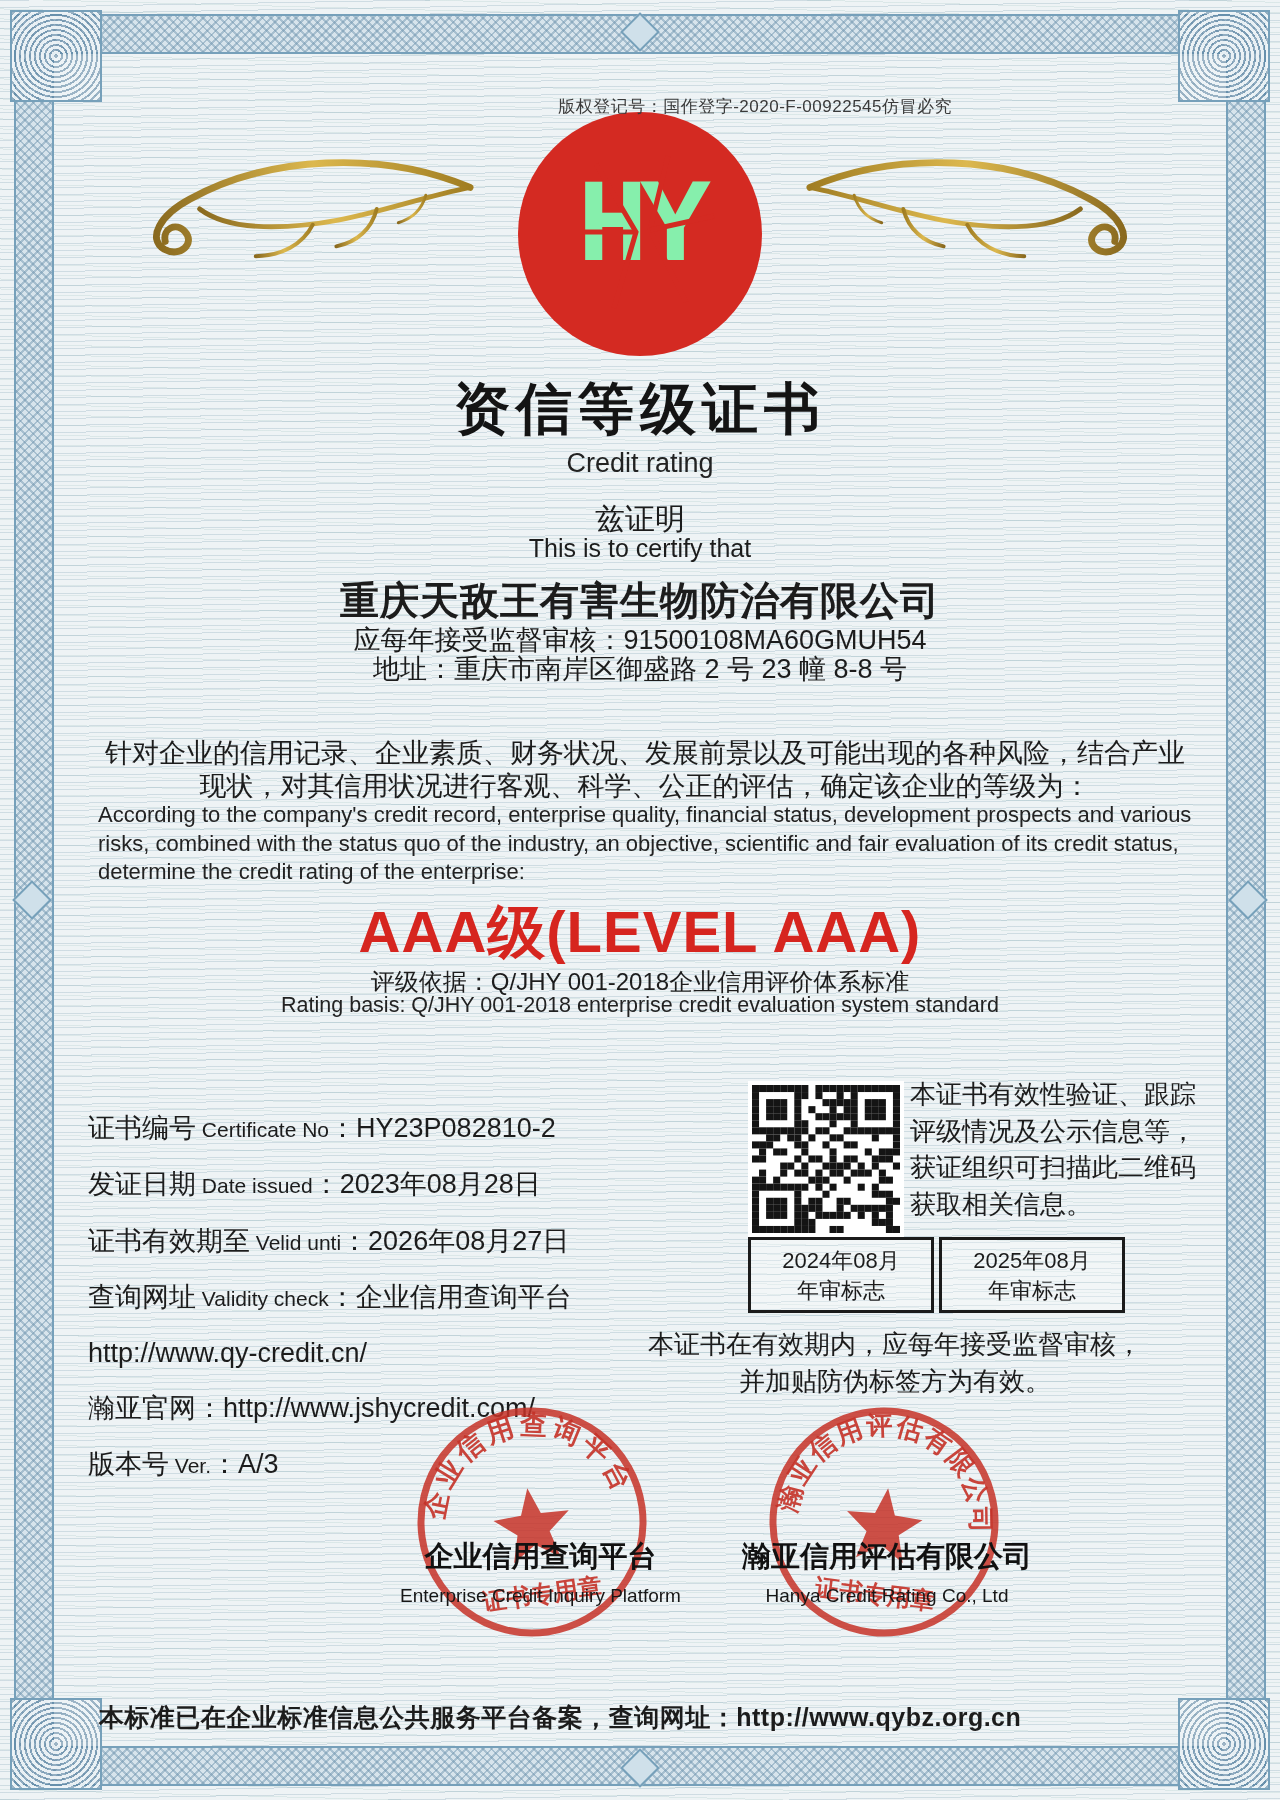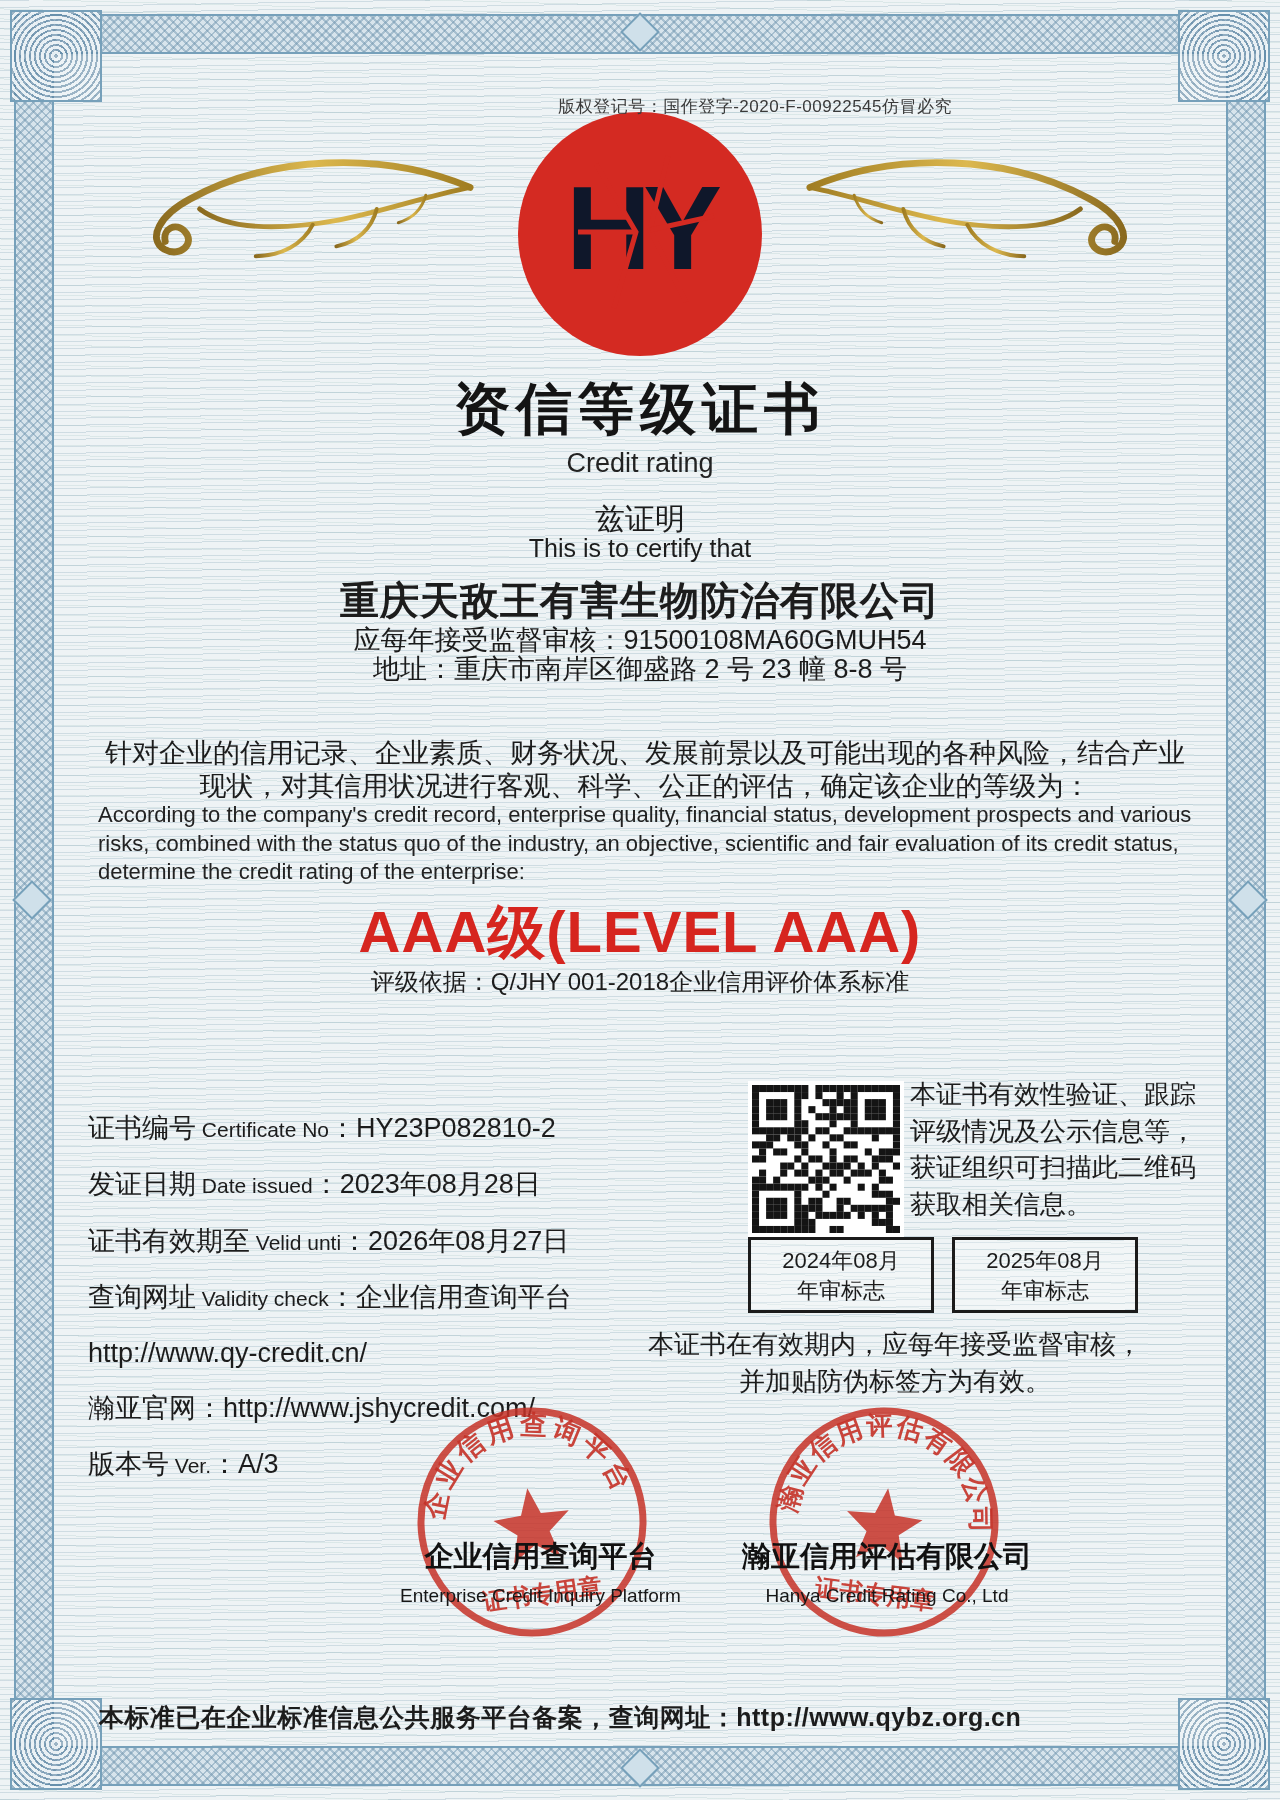--- a/index.html
+++ b/index.html
@@ -38,22 +38,22 @@
 
   
   .abs { position:absolute; left:0; width:100%; text-align:center; z-index:3; }
 
   .copyright { position:absolute; top:95px; right:328px; z-index:4;
     font-size:17px; color:#3a3a3a; letter-spacing:.5px; }
 
   
   .logo { position:absolute; left:518px; top:112px; width:244px; height:244px; z-index:3;
     border-radius:50%; background:#d42a22; display:flex; align-items:center; justify-content:center; }
-  .logo-text { color:#0f172a; font-size:118px; font-weight:900; letter-spacing:-8px;
-    transform:translateY(-6px); font-family:Liberation Sans, sans-serif; }
+  .logo-text { color:#86efac; font-size:118px; font-weight:900; letter-spacing:-8px;
+    transform:translateY(-6px); font-family:Liberation Mono, monospace; }
   .logo-cracks { position:absolute; inset:0; }
 
   .flourish { position:absolute; top:148px; width:360px; height:118px; z-index:2; }
   .flourish.left { left:118px; }
   .flourish.right { left:802px; transform:scaleX(-1); }
 
   
   .title   { top:372px; font-size:56px; font-weight:bold; letter-spacing:6px; color:#141414; }
   .subtitle{ top:448px; font-size:27px; color:#222; }
   .certify-cn { top:499px; font-size:30px; }
@@ -77,21 +77,21 @@
   .detail-row .cn  { font-size:27px; }
   .detail-row .en  { font-size:21px; }
   .detail-row .val { font-size:27px; }
 
   
   .qr { position:absolute; left:748px; top:1081px; width:156px; height:156px; z-index:3;
     background:#fff; padding:0; box-sizing:border-box; display:flex; align-items:center; justify-content:center; }
   .qr svg { width:148px; height:148px; display:block; }
   .qr-lines { position:absolute; left:910px; top:1076px; width:300px; z-index:3;
     font-size:26px; line-height:36.6px; text-align:left; }
-  .year-marks { position:absolute; left:748px; top:1237px; display:flex; gap:18px; z-index:3; }
+  .year-marks { position:absolute; left:748px; top:1237px; display:flex; gap:5px; z-index:3; }
   .year-box { width:186px; height:76px; border:3px solid #1b1b1b; box-sizing:border-box;
     text-align:center; font-size:22px; line-height:30px; padding-top:6px; background:rgba(255,255,255,.25); }
   .note { position:absolute; left:645px; top:1326px; width:500px; z-index:3;
     font-size:26px; line-height:37px; text-align:center; }
 
   
   .seal { position:absolute; width:244px; height:244px; z-index:4; }
   .seal.s0 { left:410px; top:1400px; transform:rotate(-8deg); }
   .seal.s1 { left:762px; top:1400px; transform:rotate(7deg); }
   .caption { position:absolute; top:1537px; z-index:5; text-align:center; }
@@ -174,20 +174,21 @@
   <div class="abs certify-en">This is to certify that</div>
   <div class="abs company">重庆天敌王有害生物防治有限公司</div>
   <div class="abs code-line">应每年接受监督审核：91500108MA60GMUH54</div>
   <div class="abs addr-line">地址：重庆市南岸区御盛路 2 号 23 幢 8-8 号</div>
 
   <div class="para-cn">针对企业的信用记录、企业素质、财务状况、发展前景以及可能出现的各种风险，结合产业现状，对其信用状况进行客观、科学、公正的评估，确定该企业的等级为：</div>
   <div class="para-en">According to the company's credit record, enterprise quality, financial status, development prospects and various risks, combined with the status quo of the industry, an objective, scientific and fair evaluation of its credit status, determine the credit rating of the enterprise:</div>
 
   <div class="abs rating red">AAA级(LEVEL AAA)</div>
   <div class="abs basis-cn">评级依据：Q/JHY 001-2018企业信用评价体系标准</div>
+  <div class="abs basis-en">Rating basis: Q/JHY 001-2018 enterprise credit evaluation system standard</div>
 
   <div class="details">
       <div class="detail-row"><span class="cn">证书编号</span><span class="en"> Certificate No</span><span class="val">：HY23P082810-2</span></div>
       <div class="detail-row"><span class="cn">发证日期</span><span class="en"> Date issued</span><span class="val">：2023年08月28日</span></div>
       <div class="detail-row"><span class="cn">证书有效期至</span><span class="en"> Velid unti</span><span class="val">：2026年08月27日</span></div>
       <div class="detail-row"><span class="cn">查询网址</span><span class="en"> Validity check</span><span class="val">：企业信用查询平台</span></div>
       <div class="detail-row"><span class="val">http://www.qy-credit.cn/</span></div>
       <div class="detail-row"><span class="cn">瀚亚官网</span><span class="val">：http://www.jshycredit.com/</span></div>
       <div class="detail-row"><span class="cn">版本号</span><span class="en"> Ver.</span><span class="val">：A/3</span></div>
     </div>

